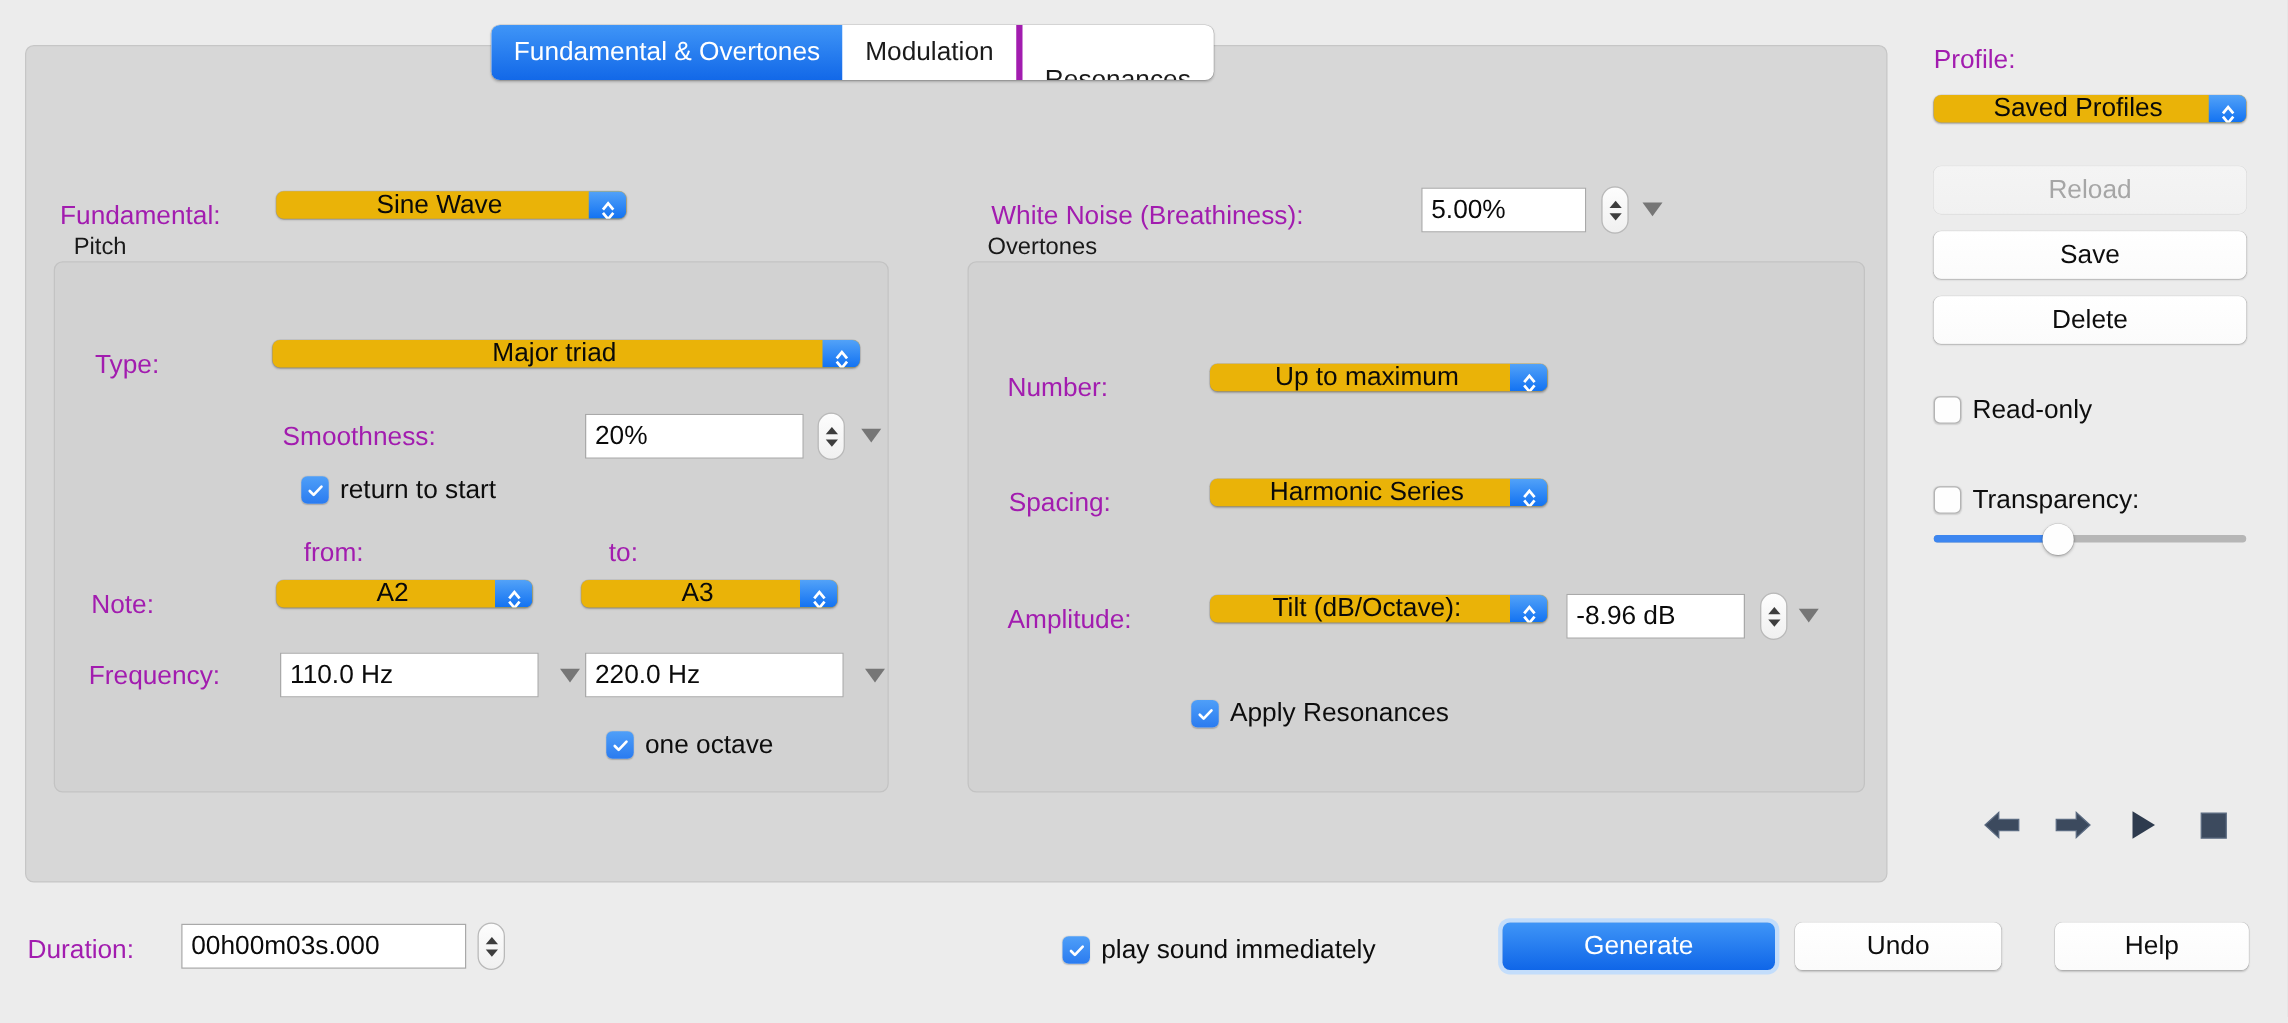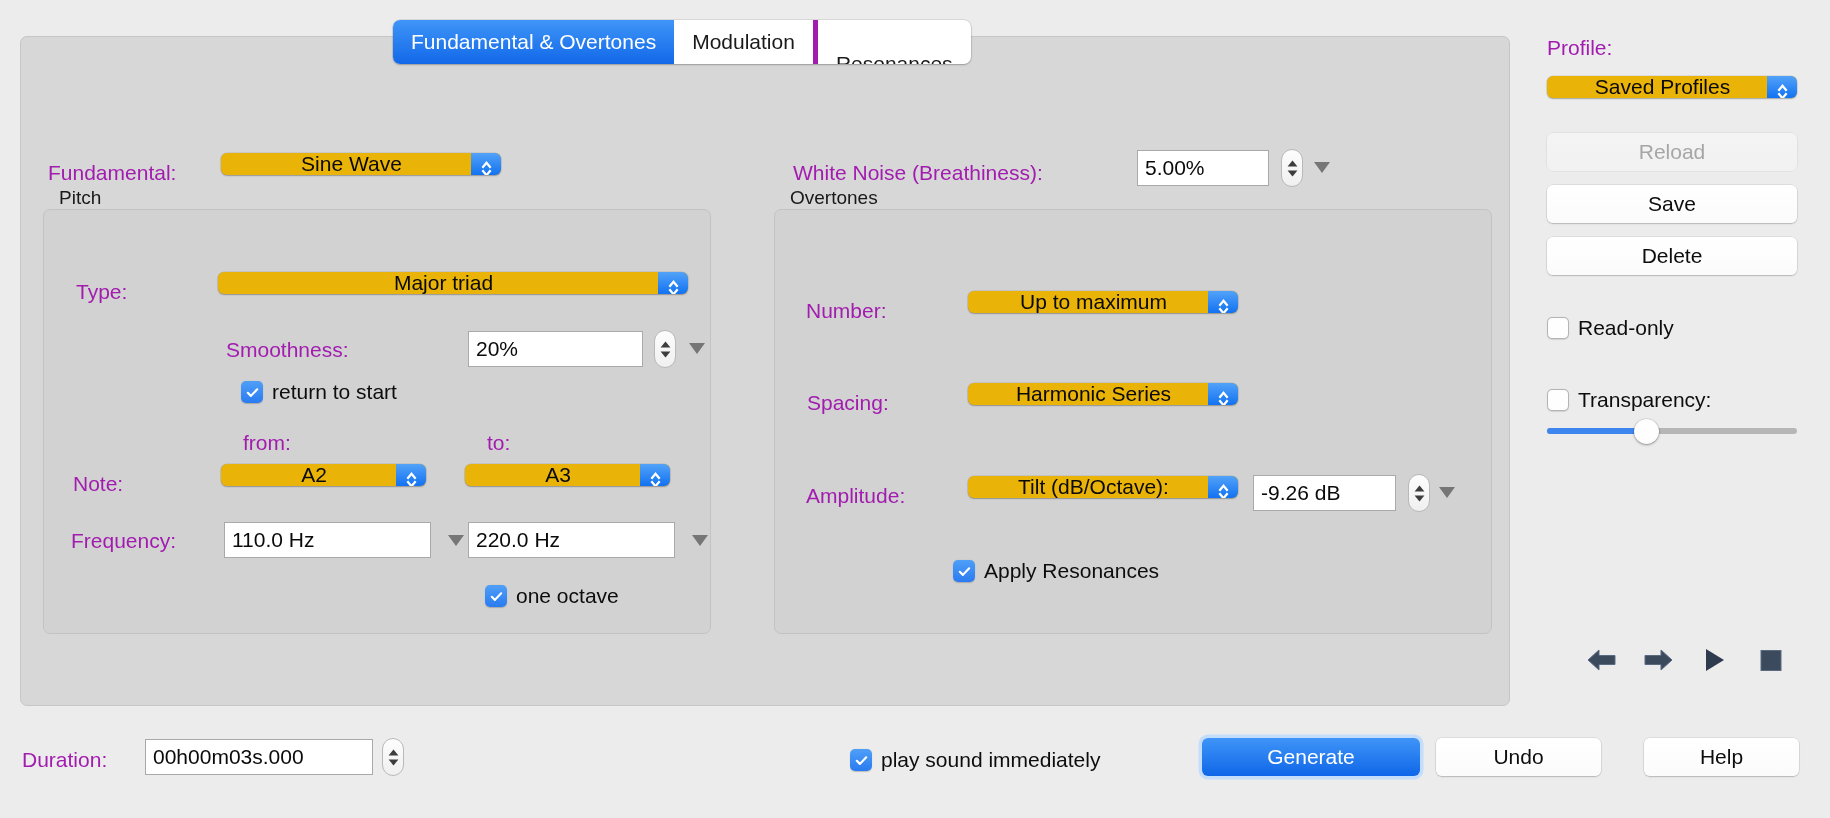--- a/index.html
+++ b/index.html
@@ -334,21 +334,21 @@
     <span class="ptext">Tilt (dB/Octave):</span>
     <span class="pbtn">
       <span class="chev">
           <svg viewBox="0 0 13 18" width="13" height="18">
         <path d="M6.5 1 L11.5 7 L9.8 8.4 L6.5 4.4 L3.2 8.4 L1.5 7 Z" fill="#fff"></path>
         <path d="M6.5 17 L1.5 11 L3.2 9.6 L6.5 13.6 L9.8 9.6 L11.5 11 Z" fill="#fff"></path>
       </svg>
         </span>
     </span>
   </div>
-  <div class="tfield" style="left:1232px;top:438px;width:143px;">-9.26 dB</div>
+  <div class="tfield" style="left:1232px;top:438px;width:143px;">-8.96 dB</div>
   <div class="stepper" style="left:1387px;top:437px;">
     <svg class="sv" viewBox="0 0 11 7">
         <path d="M5.5 .6 L10.4 6.4 L.6 6.4 Z" fill="#3d3d3d"></path>
       </svg>
     <svg class="sv" viewBox="0 0 11 7">
         <path d="M5.5 6.4 L.6 .6 L10.4 .6 Z" fill="#3d3d3d"></path>
       </svg>
   </div>
   <div class="tri" style="left:1418px;top:450px;"></div>
 

